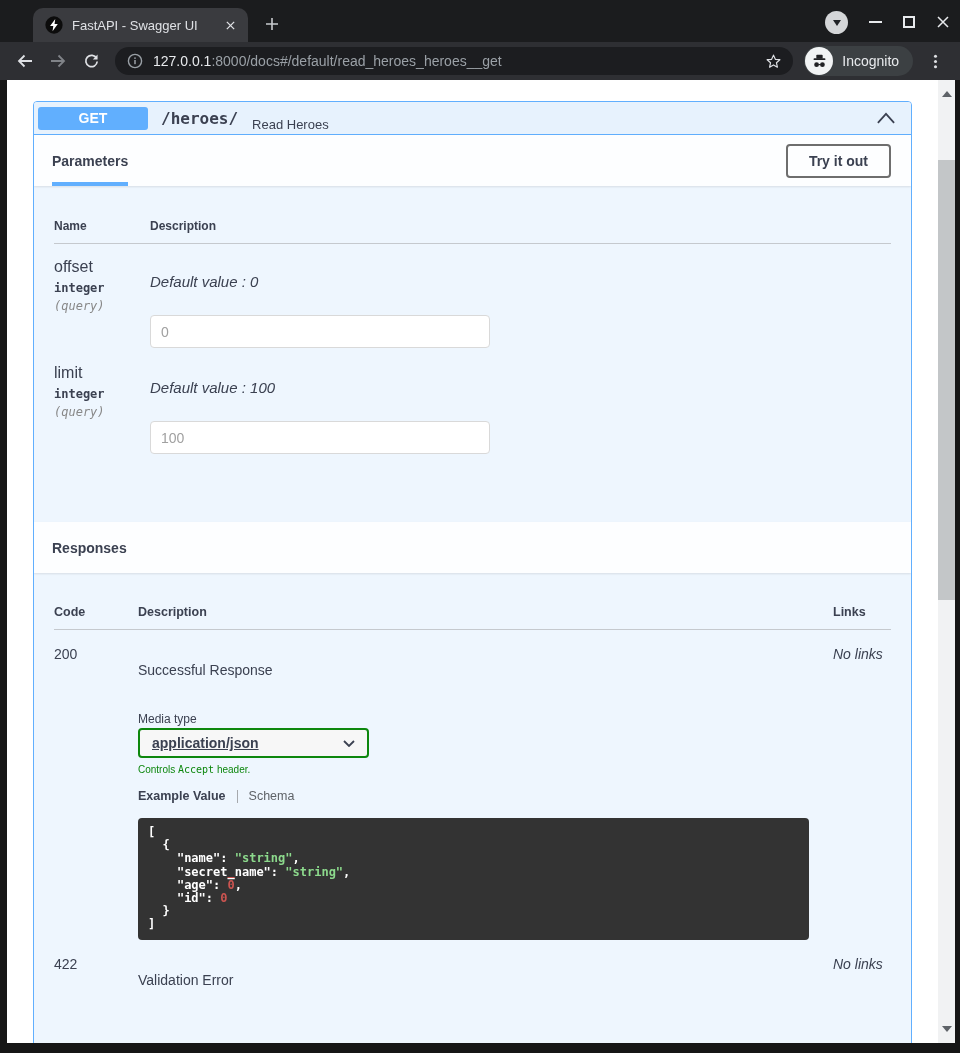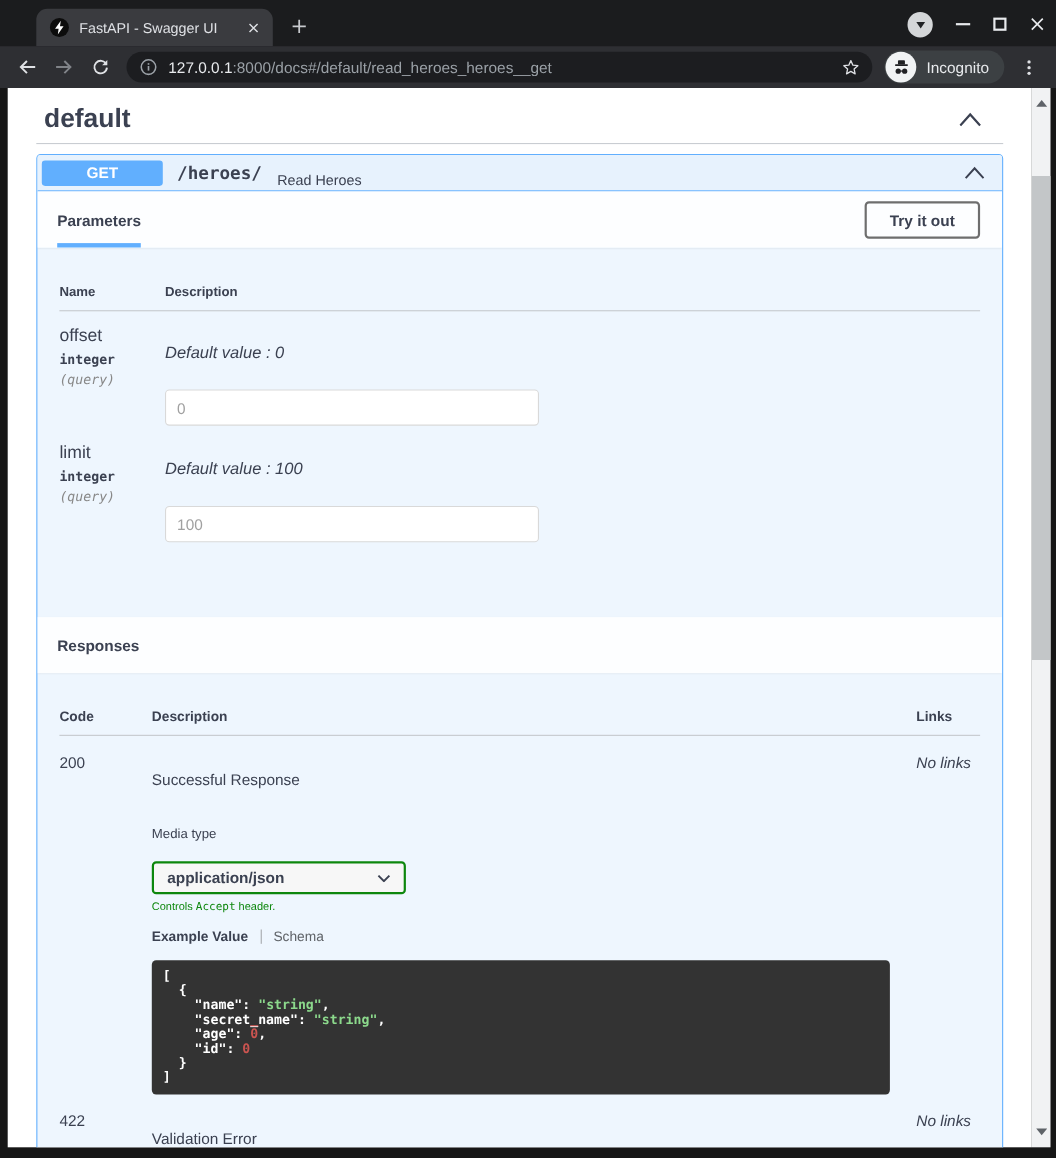--- a/index.html
+++ b/index.html
@@ -113,23 +113,23 @@
   .col-code { width:84px; }
   .col-links { width:58px; }
   .resp-row { display:flex; padding-top:16px; }
   .resp-code { width:84px; font-size:14px; line-height:17px; }
   .resp-desc { flex:1; }
   .resp-links { width:58px; font-size:14px; font-style:italic; line-height:17px; }
   .resp-desc-text { font-size:14px; margin-top:16px; line-height:17px; }
   .media-block { margin-top:33px; }
   .media-label { font-size:12px; }
   .media-select {
-    margin-top:18px; width:231px; height:30px; border:2px solid #0d870d; border-radius:4px;
+    margin-top:2px; width:231px; height:30px; border:2px solid #0d870d; border-radius:4px;
     background:#f7f7f7; display:flex; align-items:center; justify-content:space-between;
-    padding:0 12px; font-weight:bold; font-size:14px; color:#3b4151;
+    padding:0 12px; font-weight:bold; font-size:14px; color:#3b4151;text-decoration:underline;
   }
   .accept-note { margin-top:6px; font-size:10px; color:#0d870d; }
   .accept-note .mono { font-family:"DejaVu Sans Mono", monospace; }
   .tabs-row { margin-top:14px; display:flex; align-items:center; font-size:12.5px; }
   .tab-example { font-weight:bold; }
   .tab-sep { width:1px; height:13px; background:#a6a9ad; margin:0 11px; }
   .tab-schema { color:#5f6368; }
   .code-block {
     margin-top:15px; width:671px; background:#333333; border-radius:4px;
     padding:8px 10px; font-family:"DejaVu Sans Mono", monospace;
@@ -228,28 +228,20 @@
       <circle cx="9" cy="3.5" r="1.6"></circle>
         <circle cx="9" cy="9" r="1.6"></circle>
         <circle cx="9" cy="14.5" r="1.6"></circle>
     </svg>
   </span>
 </div>
 
 <div class="viewport">
   <div class="swagger">
 
-    <div class="tag-header">
-      <span class="tag-title">default</span>
-      <span class="chev-btn">
-        <svg viewBox="0 0 20 13" width="20" height="13">
-            <polyline points="1,12 10,2 19,12" fill="none" stroke="#3b4151" stroke-width="2"></polyline>
-          </svg>
-      </span>
-    </div>
 
     <div class="opblock">
 
       <div class="opblock-summary">
         <span class="method-badge">GET</span>
         <span class="endpoint-path">/heroes/</span>
         <span class="endpoint-summary">Read Heroes</span>
         <span class="chev-btn">
           <svg viewBox="0 0 20 13" width="18" height="12">
               <polyline points="1,12 10,2 19,12" fill="none" stroke="#3b4151" stroke-width="2"></polyline>

